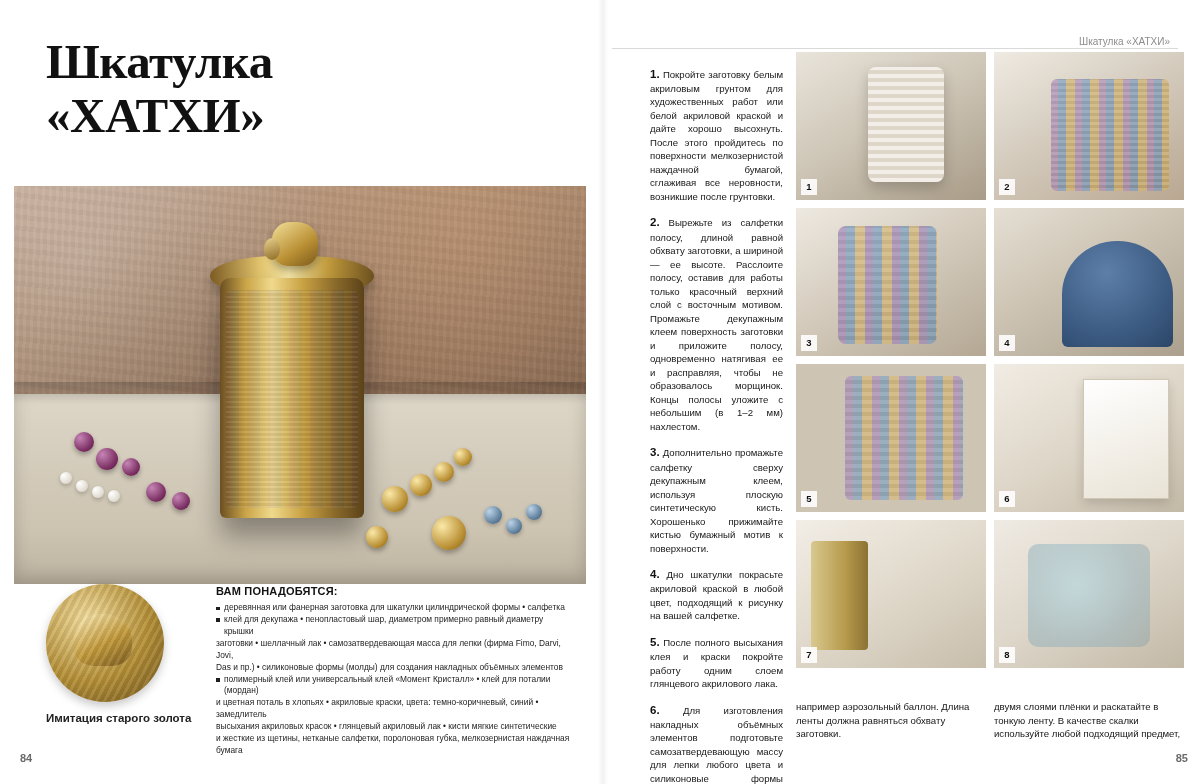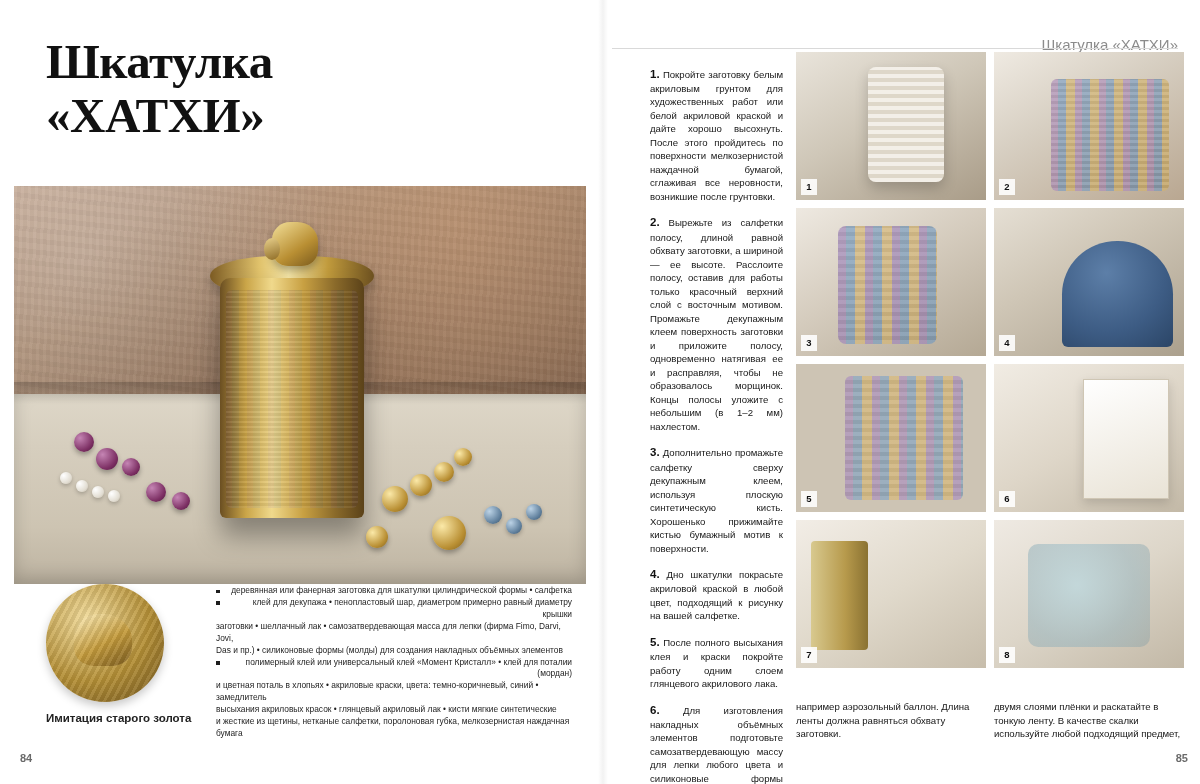--- a/index.html
+++ b/index.html
@@ -213,21 +213,20 @@
   .materials-list li {
     position: relative;
     font-size: 8.4px;
     line-height: 1.42;
     color: #1d1d1d;
     padding-left: 0;
     margin-bottom: 0;
   }
   .materials-list li.bulleted {
     padding-left: 8px;
-    text-align: right;
   }
   .materials-list li.bulleted:before {
     content: "";
     position: absolute;
     left: 0;
     top: 4.5px;
     width: 3.5px;
     height: 3.5px;
     background: #1d1d1d;
   }
@@ -242,23 +241,23 @@
   .page-num.right { right: 12px; bottom: 20px; }
 
   
   .page-right {
     position: absolute;
     left: 600px; top: 0;
     width: 600px; height: 784px;
   }
   .running-head {
     position: absolute;
-    right: 22px;
+    right: 30px;
     top: 36px;
-    font-size: 15px;
+    font-size: 10px;
     color: #8c8c8c;
   }
   .rule-top {
     position: absolute;
     left: 12px;
     right: 22px;
     top: 48px;
     height: 1px;
     background: #d9d9d9;
   }
@@ -388,20 +387,21 @@
       <div class="hero-beads bead-blue" style="left:492px; top:332px; width:16px; height:16px;"></div>
       <div class="hero-beads bead-blue" style="left:512px; top:318px; width:16px; height:16px;"></div>
     </div>
 
     <div class="medallion">
       <div class="medallion-elephant"></div>
     </div>
     <div class="medallion-caption">Имитация старого золота</div>
 
     <div class="materials">
+      <div class="materials-title">ВАМ ПОНАДОБЯТСЯ:</div>
       <ul class="materials-list">
         <li class="bulleted">деревянная или фанерная заготовка для шкатулки цилиндрической формы • салфетка</li>
         <li class="bulleted">клей для декупажа • пенопластовый шар, диаметром примерно равный диаметру крышки</li>
         <li>заготовки • шеллачный лак • самозатвердевающая масса для лепки (фирма Fimo, Darvi, Jovi,</li>
         <li>Das и пр.) • силиконовые формы (молды) для создания накладных объёмных элементов</li>
         <li class="bulleted">полимерный клей или универсальный клей «Момент Кристалл» • клей для поталии (мордан)</li>
         <li>и цветная поталь в хлопьях • акриловые краски, цвета: темно-коричневый, синий • замедлитель</li>
         <li>высыхания акриловых красок • глянцевый акриловый лак • кисти мягкие синтетические</li>
         <li>и жесткие из щетины, нетканые салфетки, поролоновая губка, мелкозернистая наждачная бумага</li>
       </ul>

